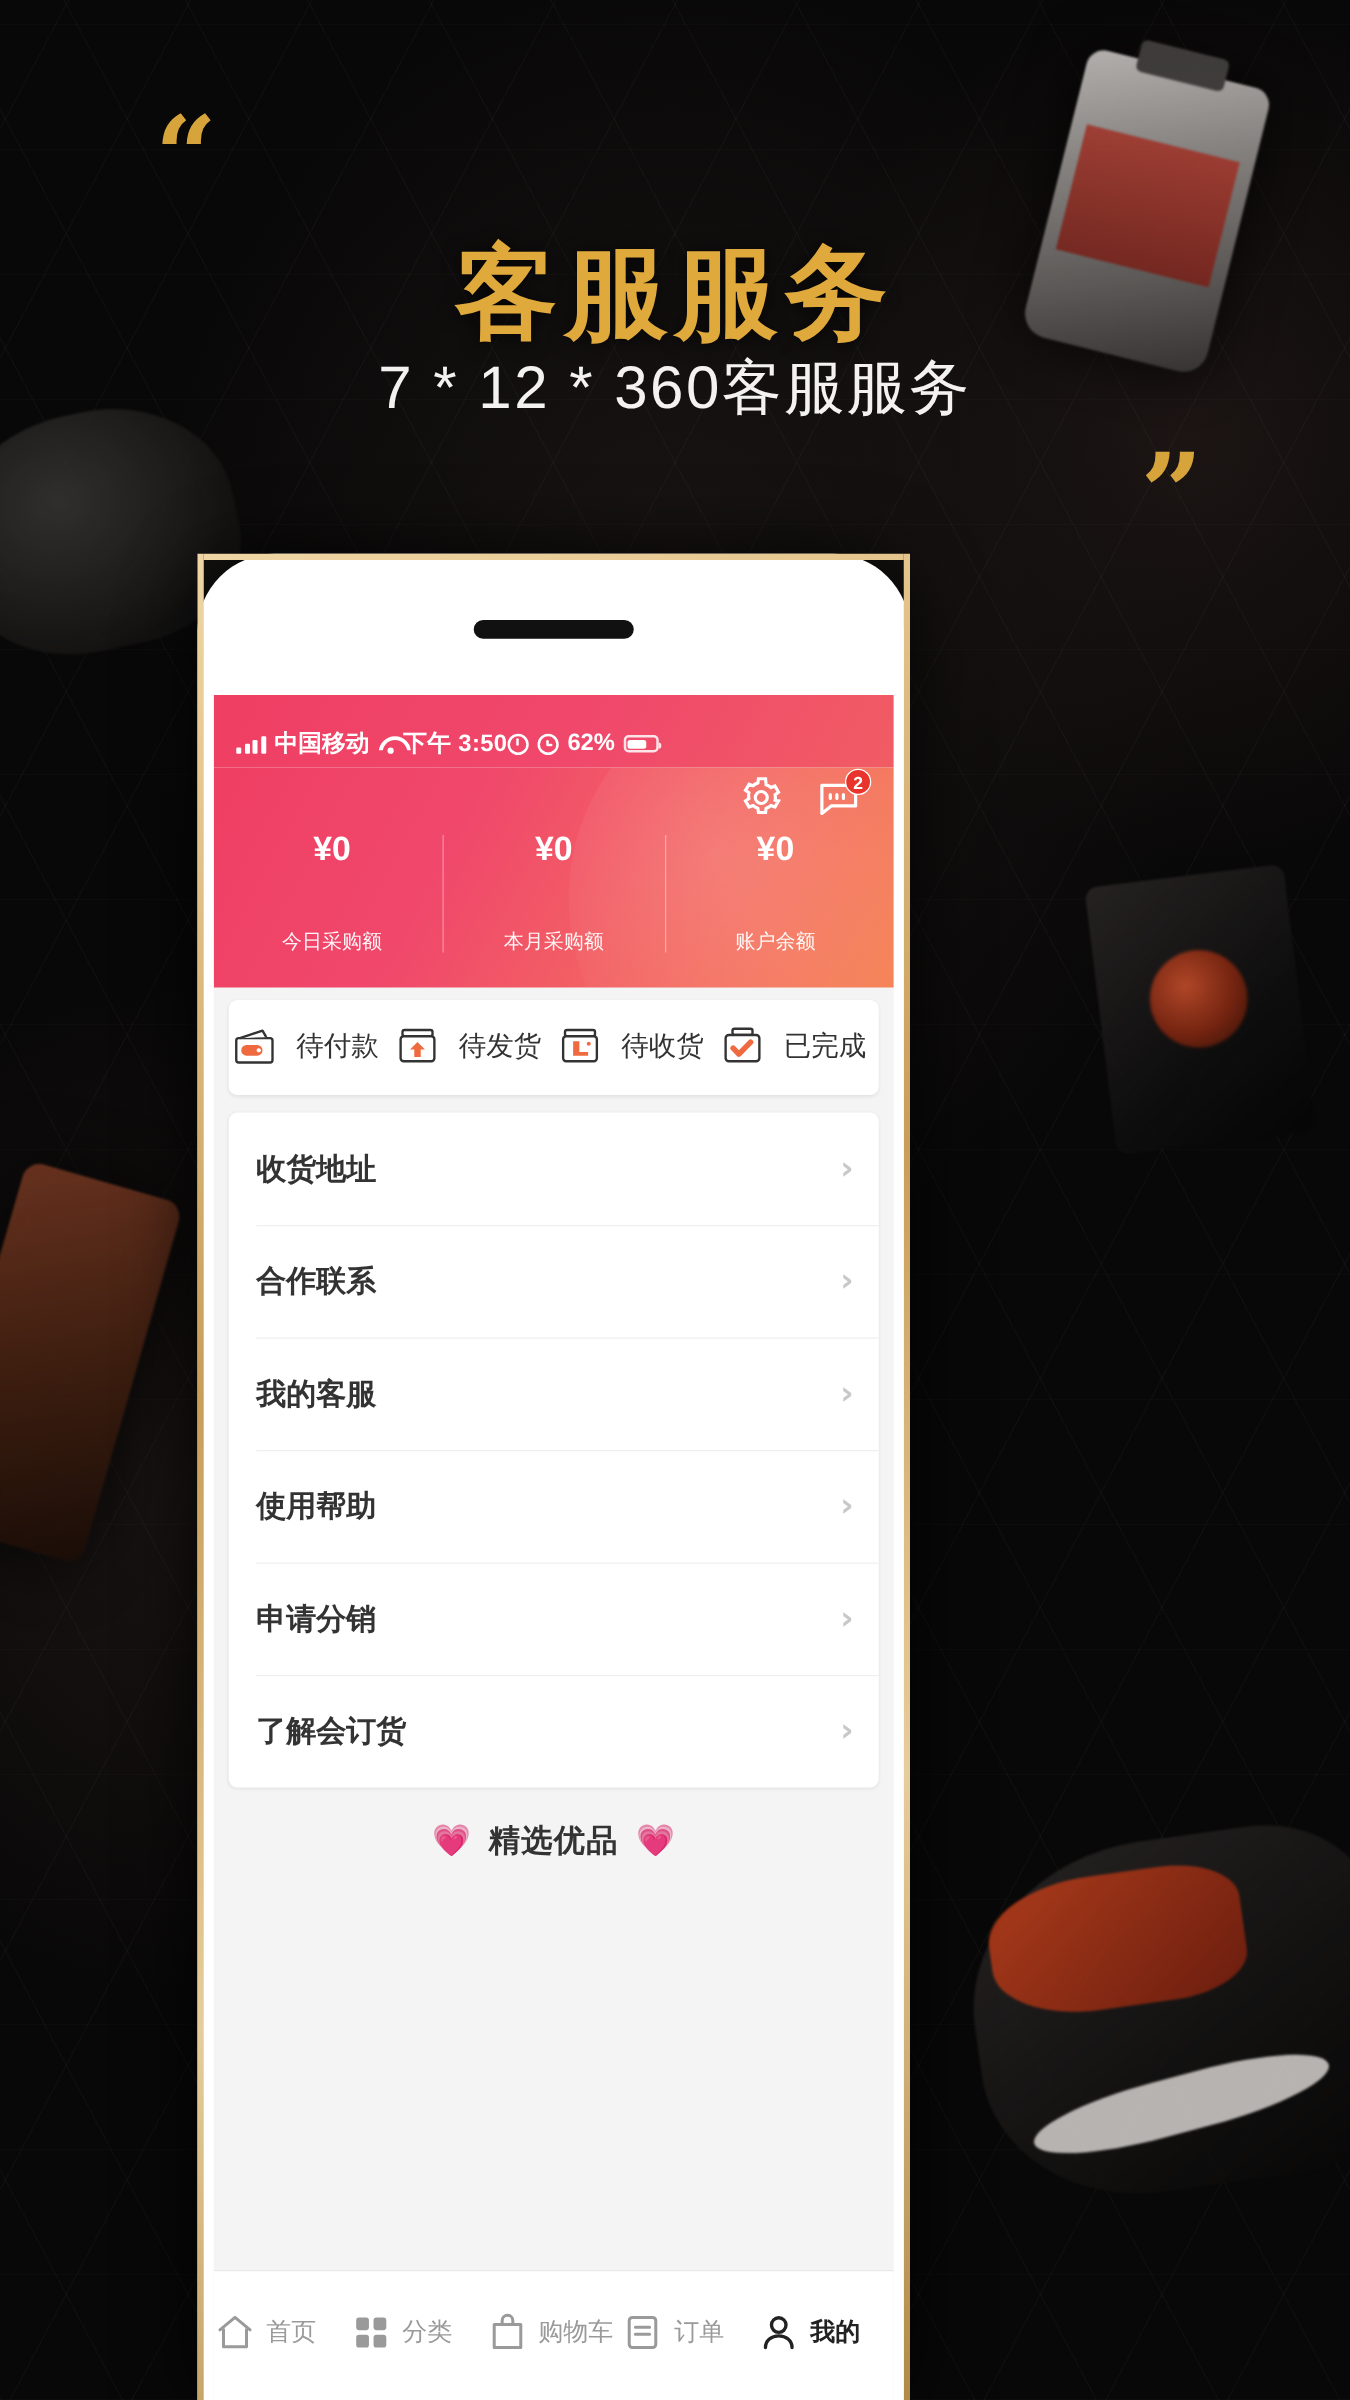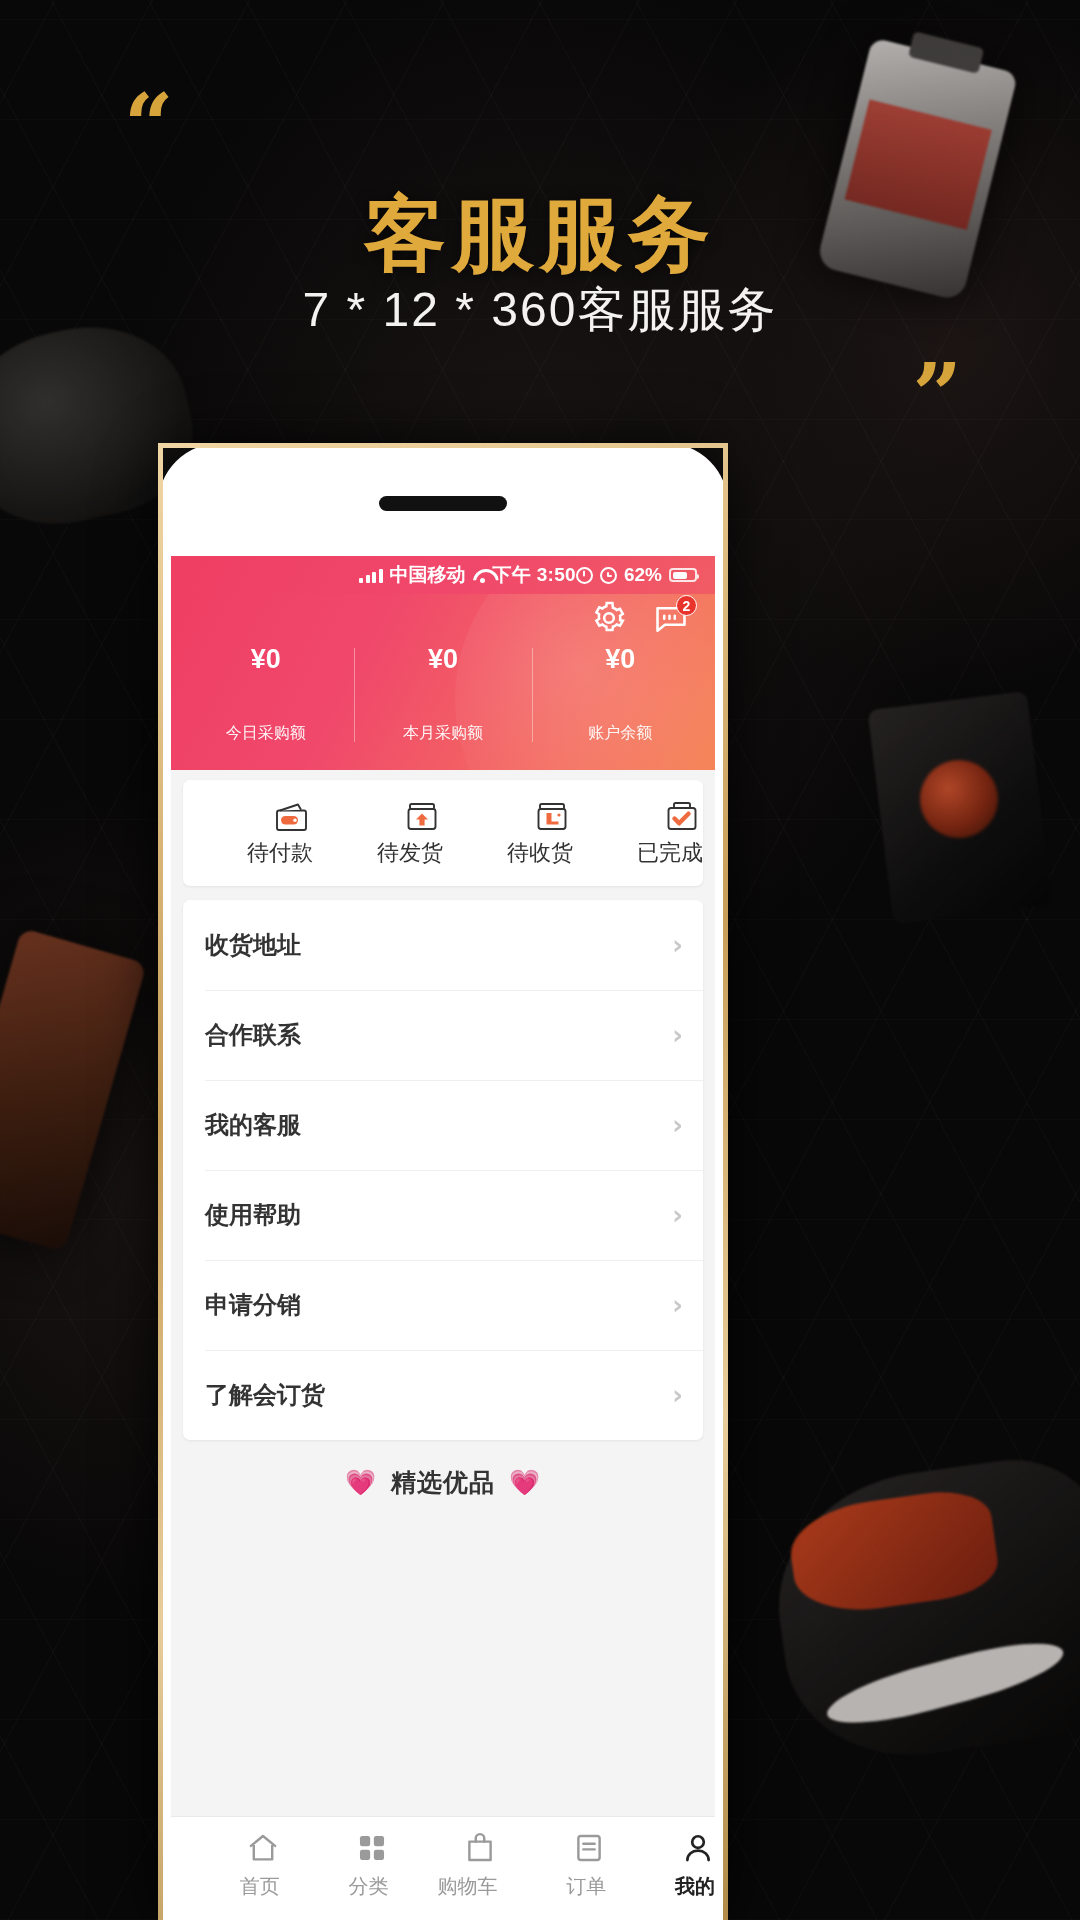--- a/index.html
+++ b/index.html
@@ -123,23 +123,24 @@
 
   .screen {
     position: absolute; top: 108px; left: 8px; right: 8px; bottom: 0;
     background: #f4f4f4; overflow: hidden;
     display: flex; flex-direction: column;
   }
 
   
   .statusbar {
     height: 38px; flex: none;
-    display: flex; align-items: center; justify-content: flex-end;
+    display: flex; align-items: center; justify-content: flex-start;
     padding: 0 18px; color: #fff; font-size: 19px; font-weight: 600;
     background: transparent;
+    margin-top: 20px;
   }
   .sb-left, .sb-right { display: flex; align-items: center; gap: 7px; }
   .sb-center { font-size: 19px; font-weight: 600; letter-spacing: .3px; }
   .signal { display: flex; align-items: flex-end; gap: 2.5px; height: 15px; }
   .signal i { width: 4px; background: #fff; border-radius: 1px; display:block; }
   .signal i:nth-child(1){height:5px}
   .signal i:nth-child(2){height:8px}
   .signal i:nth-child(3){height:11px}
   .signal i:nth-child(4){height:14px}
   .wifi { width: 20px; height: 15px; position: relative; }
@@ -225,21 +226,21 @@
   .stat-val { color:#fff; font-size: 27px; font-weight: 600; margin-bottom: 9px; }
   .stat-lab { color: rgba(255,255,255,.95); font-size: 16px; margin-top: 48px; }
 
   
   .orders-card {
     margin: 10px 12px 0 12px; background:#fff; border-radius: 7px;
     display: flex; align-items: stretch; padding: 12px 0 16px 0;
     box-shadow: 0 1px 3px rgba(0,0,0,.07); position: relative;
   }
   .order-tab {
-    flex: 1; display: flex; flex-direction: column; align-items: flex-end; 
+    flex: 1; display: flex; flex-direction: row; align-items: center; gap: 12px;
     position: relative; padding: 4px 0 2px;
   }
   .order-tab.all::before {
     content:""; position:absolute; left:0; top:2px; bottom:2px; width:1px; background:#ececec;
   }
   .order-ico { width: 42px; height: 42px; }
   .order-ico svg { width:42px; height:42px; display:block; }
   .order-lab { font-size: 22px; color: #333; }
 
   
@@ -266,21 +267,21 @@
   .heart { font-size: 25px; }
 
   .spacer { flex: 1 1 auto; }
 
   
   .tabbar {
     flex: none; height: 104px; background: #fff; border-top: 1px solid #e9e9e9;
     display: flex; align-items: center; padding-bottom: 6px;
   }
   .tabitem {
-    flex: 1; display: flex; flex-direction: column; align-items: flex-end; gap: 8px;
+    flex: 1; display: flex; align-items: center; gap: 8px;
     color: #9a9a9a;
   }
   .tabitem.active { color: #222; }
   .tabitem svg { width: 34px; height: 34px; display:block; }
   .tablab { font-size: 20px; }
   .tabitem.active .tablab { font-weight: 700; }
 </style>
 </head>
 <body>
 

